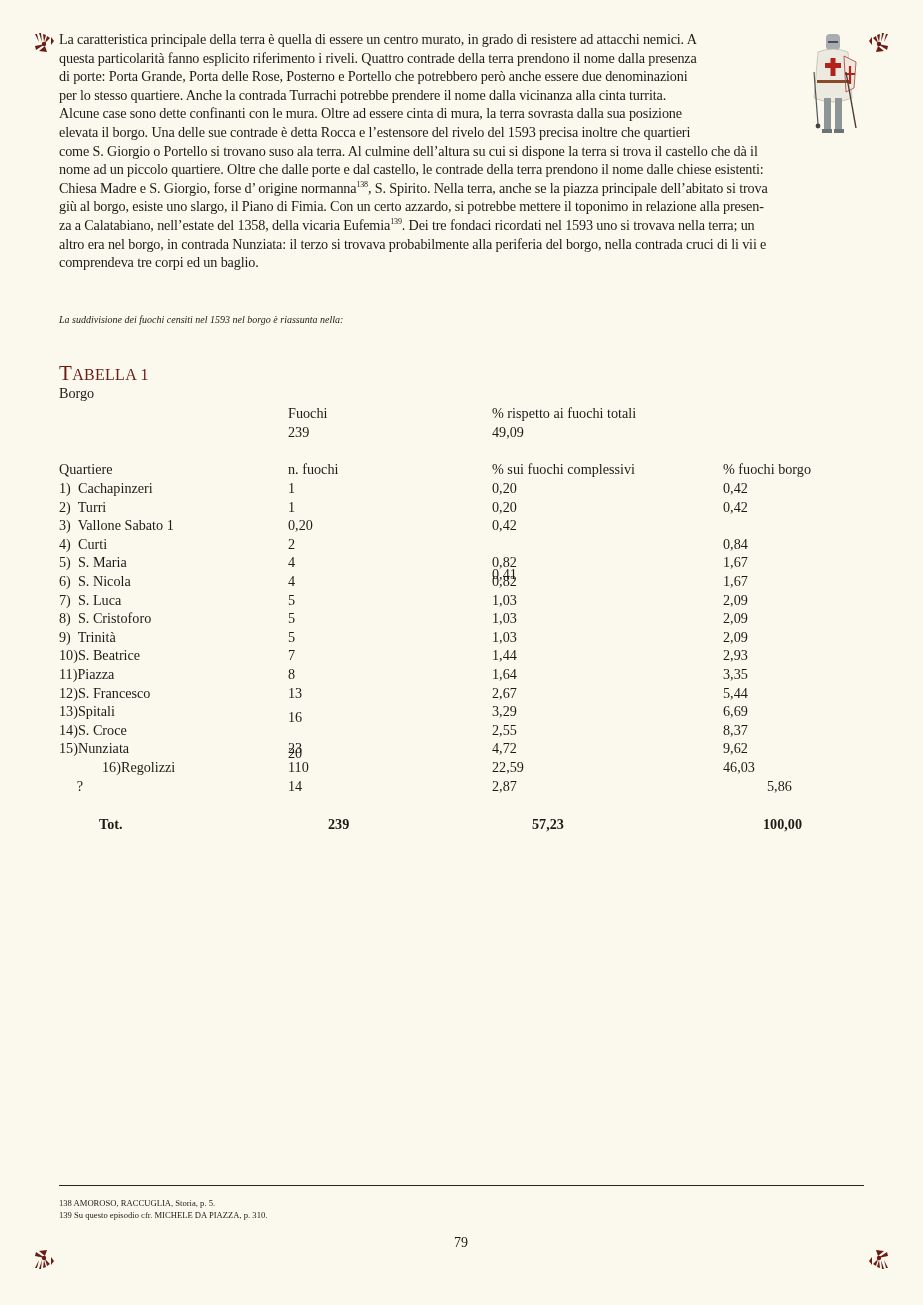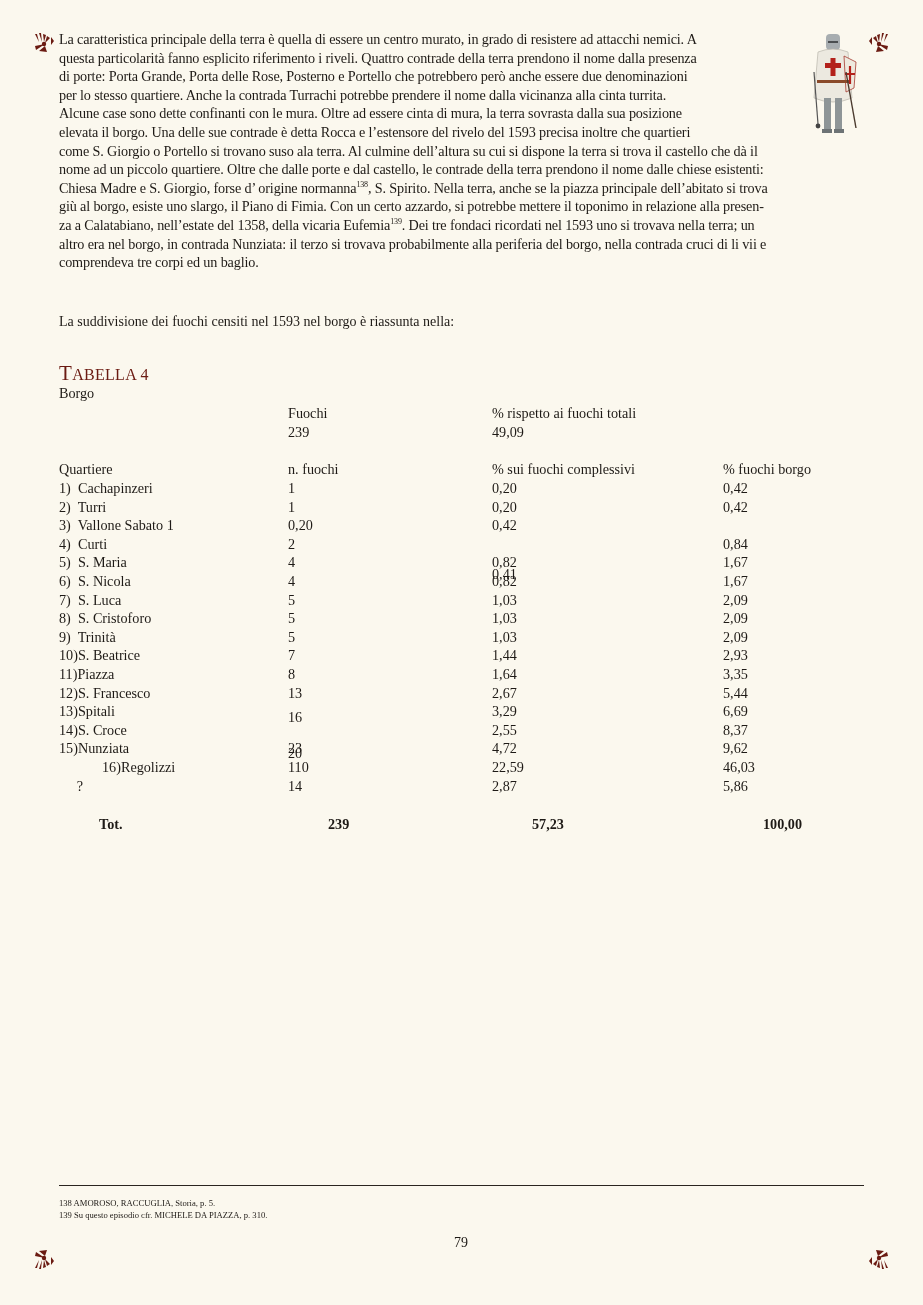--- a/index.html
+++ b/index.html
@@ -18,21 +18,21 @@
 
   #knight { position:absolute; left:806px; top:32px; width:54px; height:106px; }
 
   .body-text {
     position:absolute; left:59px; top:30px; width:812px;
     font-size:12.4px; line-height:18.6px; letter-spacing:-0.15px;
     font-family:"Liberation Serif", serif;
     font-size:14.2px;
   }
   .body-text p { margin:0; }
-  .intro { position:absolute; left:59px; top:314px; font-family:"Liberation Serif", serif; font-size:14px; }
+  .intro { position:absolute; left:59px; top:314px; font-family:"Liberation Serif", serif; font-size:10px;font-style:italic; }
 
   .table-title {
     position:absolute; left:59px; top:361px;
     font-family:"Liberation Serif", serif; color:#6b1b12; font-size:21px; letter-spacing:0.3px;
   }
   .table-title .sc { font-size:16px; }
   .table-sub { position:absolute; left:59px; top:385px; font-family:"Liberation Serif", serif; font-size:14.2px; }
 
   .cell { position:absolute; font-family:"Liberation Serif", serif; font-size:14.2px; line-height:18.6px; white-space:nowrap; }
   .c1 { left:59px; }
@@ -121,21 +121,21 @@
   <p>nome ad un piccolo quartiere. Oltre che dalle porte e dal castello, le contrade della terra prendono il nome dalle chiese esistenti:</p>
   <p><span>Chiesa Madre e S. Giorgio, forse d’ origine normanna</span><sup>138</sup><span>, S. Spirito. Nella terra, anche se la piazza principale dell’abitato si trova</span></p>
   <p>giù al borgo, esiste uno slargo, il Piano di Fimia. Con un certo azzardo, si potrebbe mettere il toponimo in relazione alla presen-</p>
   <p><span>za a Calatabiano, nell’estate del 1358, della vicaria Eufemia</span><sup>139</sup><span>. Dei tre fondaci ricordati nel 1593 uno si trovava nella terra; un</span></p>
   <p>altro era nel borgo, in contrada Nunziata: il terzo si trovava probabilmente alla periferia del borgo, nella contrada cruci di li vii e</p>
   <p>comprendeva tre corpi ed un baglio.</p>
 </div>
 
 <div class="intro">La suddivisione dei fuochi censiti nel 1593 nel borgo è riassunta nella:</div>
 
-<div class="table-title"><span>T</span><span class="sc">ABELLA 4</span></div>
+<div class="table-title"><span>T</span><span class="sc">ABELLA 1</span></div>
 <div class="table-sub">Borgo</div>
 
 <div class="cell c2" style="top:404px">Fuochi</div>
 <div class="cell c3" style="top:404px">% rispetto ai fuochi totali</div>
 <div class="cell c2" style="top:423px">239</div>
 <div class="cell c3" style="top:423px">49,09</div>
 
 <div class="cell c1" style="top:460px">Quartiere</div>
 <div class="cell c2" style="top:460px">n. fuochi</div>
 <div class="cell c3" style="top:460px">% sui fuochi complessivi</div>
@@ -202,21 +202,21 @@
     <div class="cell c2" style="top: 739.4px;">23</div>
     <div class="cell c3" style="top: 739.4px;">4,72</div>
     <div class="cell c4" style="top: 739.4px;">9,62</div>
     <div class="cell c1" style="top: 758px; white-space: pre; margin-left: 43px;">16)Regolizzi</div>
     <div class="cell c2" style="top: 758px;">110</div>
     <div class="cell c3" style="top: 758px;">22,59</div>
     <div class="cell c4" style="top: 758px;">46,03</div>
     <div class="cell c1" style="top: 776.6px; white-space: pre;">     ?</div>
     <div class="cell c2" style="top: 776.6px;">14</div>
     <div class="cell c3" style="top: 776.6px;">2,87</div>
-    <div class="cell c4" style="top: 776.6px;">5,86</div>
+    <div class="cell c4" style="top: 776.6px; margin-left: 44px;">5,86</div>
   </div>
 
 <div class="cell c1 bold" style="top:815px">Tot.</div>
 <div class="cell c2 bold" style="top:815px">239</div>
 <div class="cell c3 bold" style="top:815px">57,23</div>
 <div class="cell c4 bold" style="top:815px">100,00</div>
 
 <div class="rule"></div>
 <div class="footnotes">
   <div>138 AMOROSO, RACCUGLIA, Storia, p. 5.</div>

